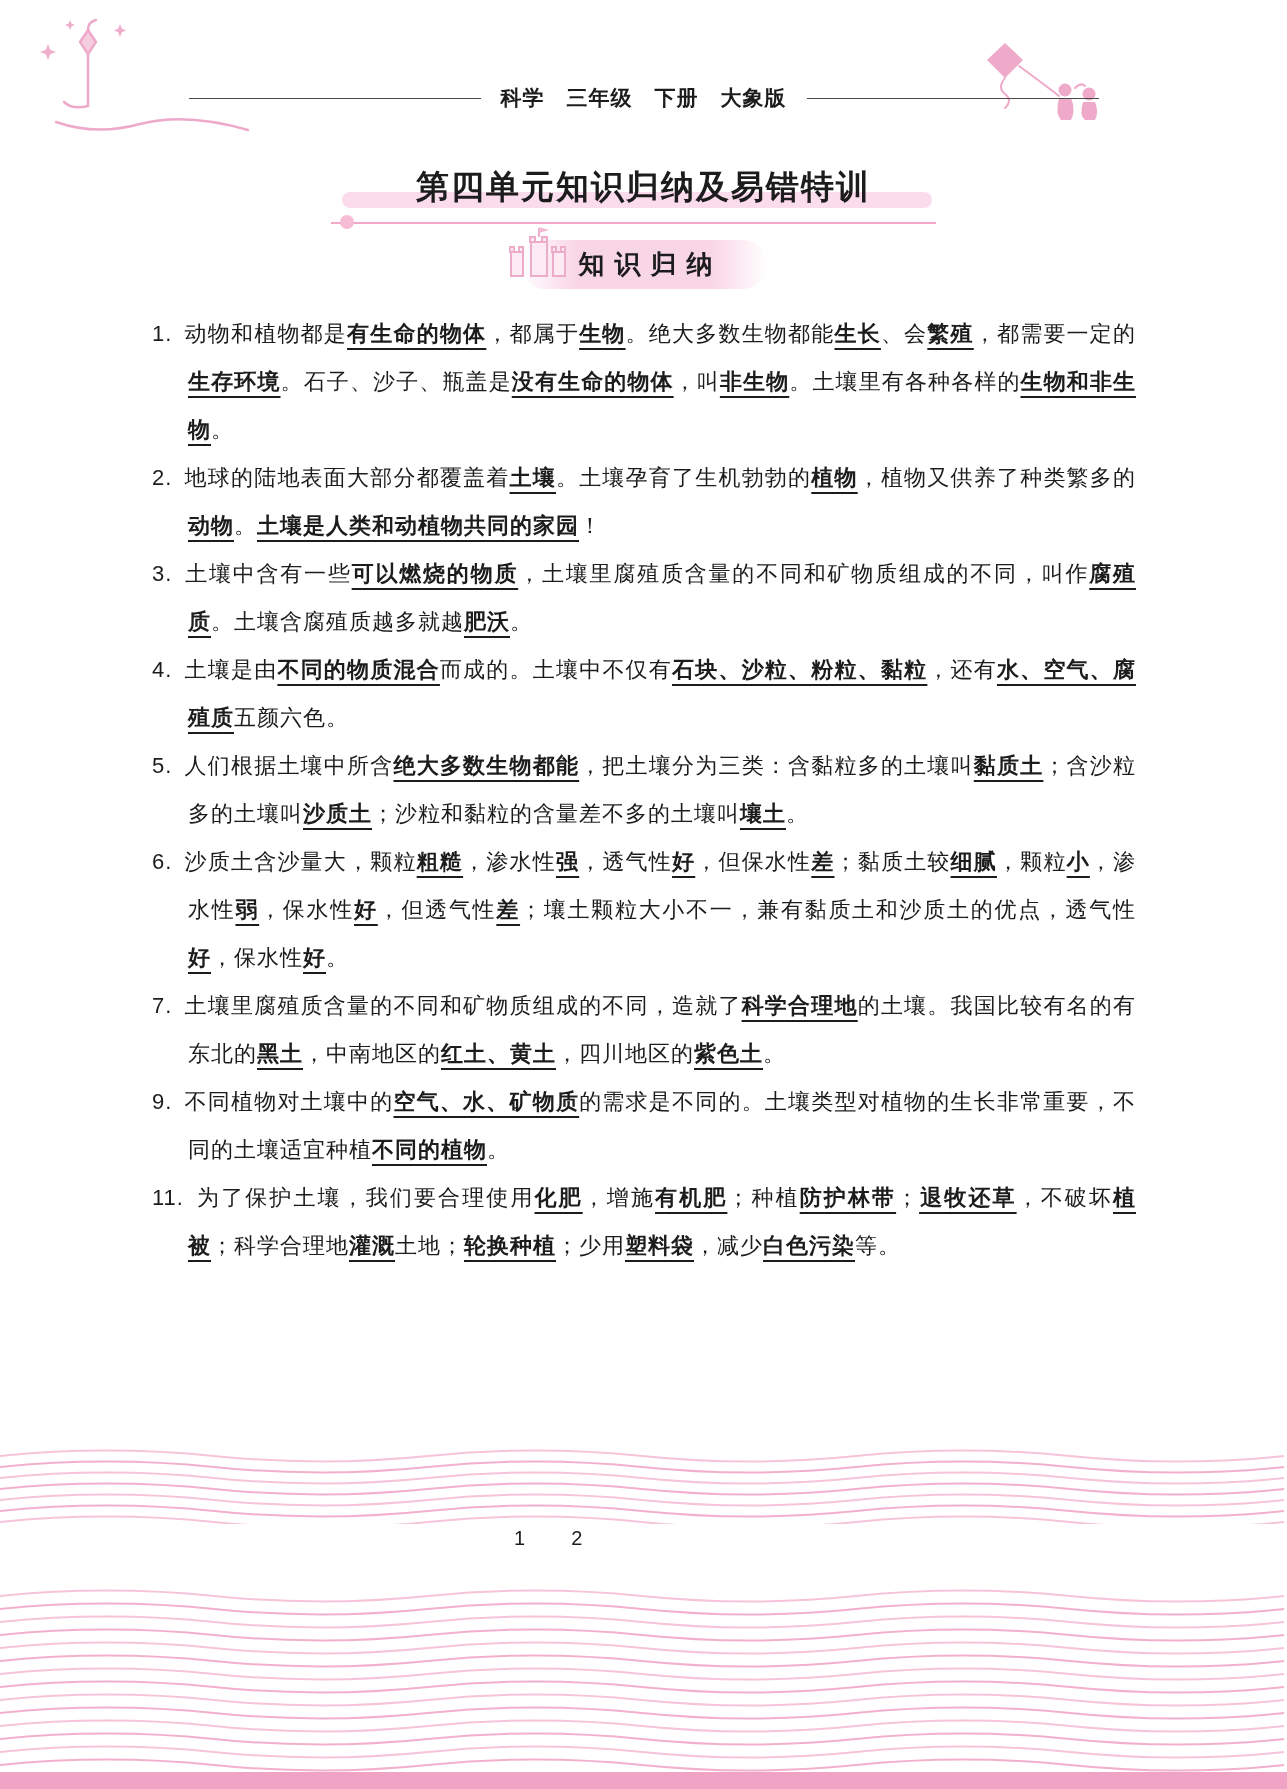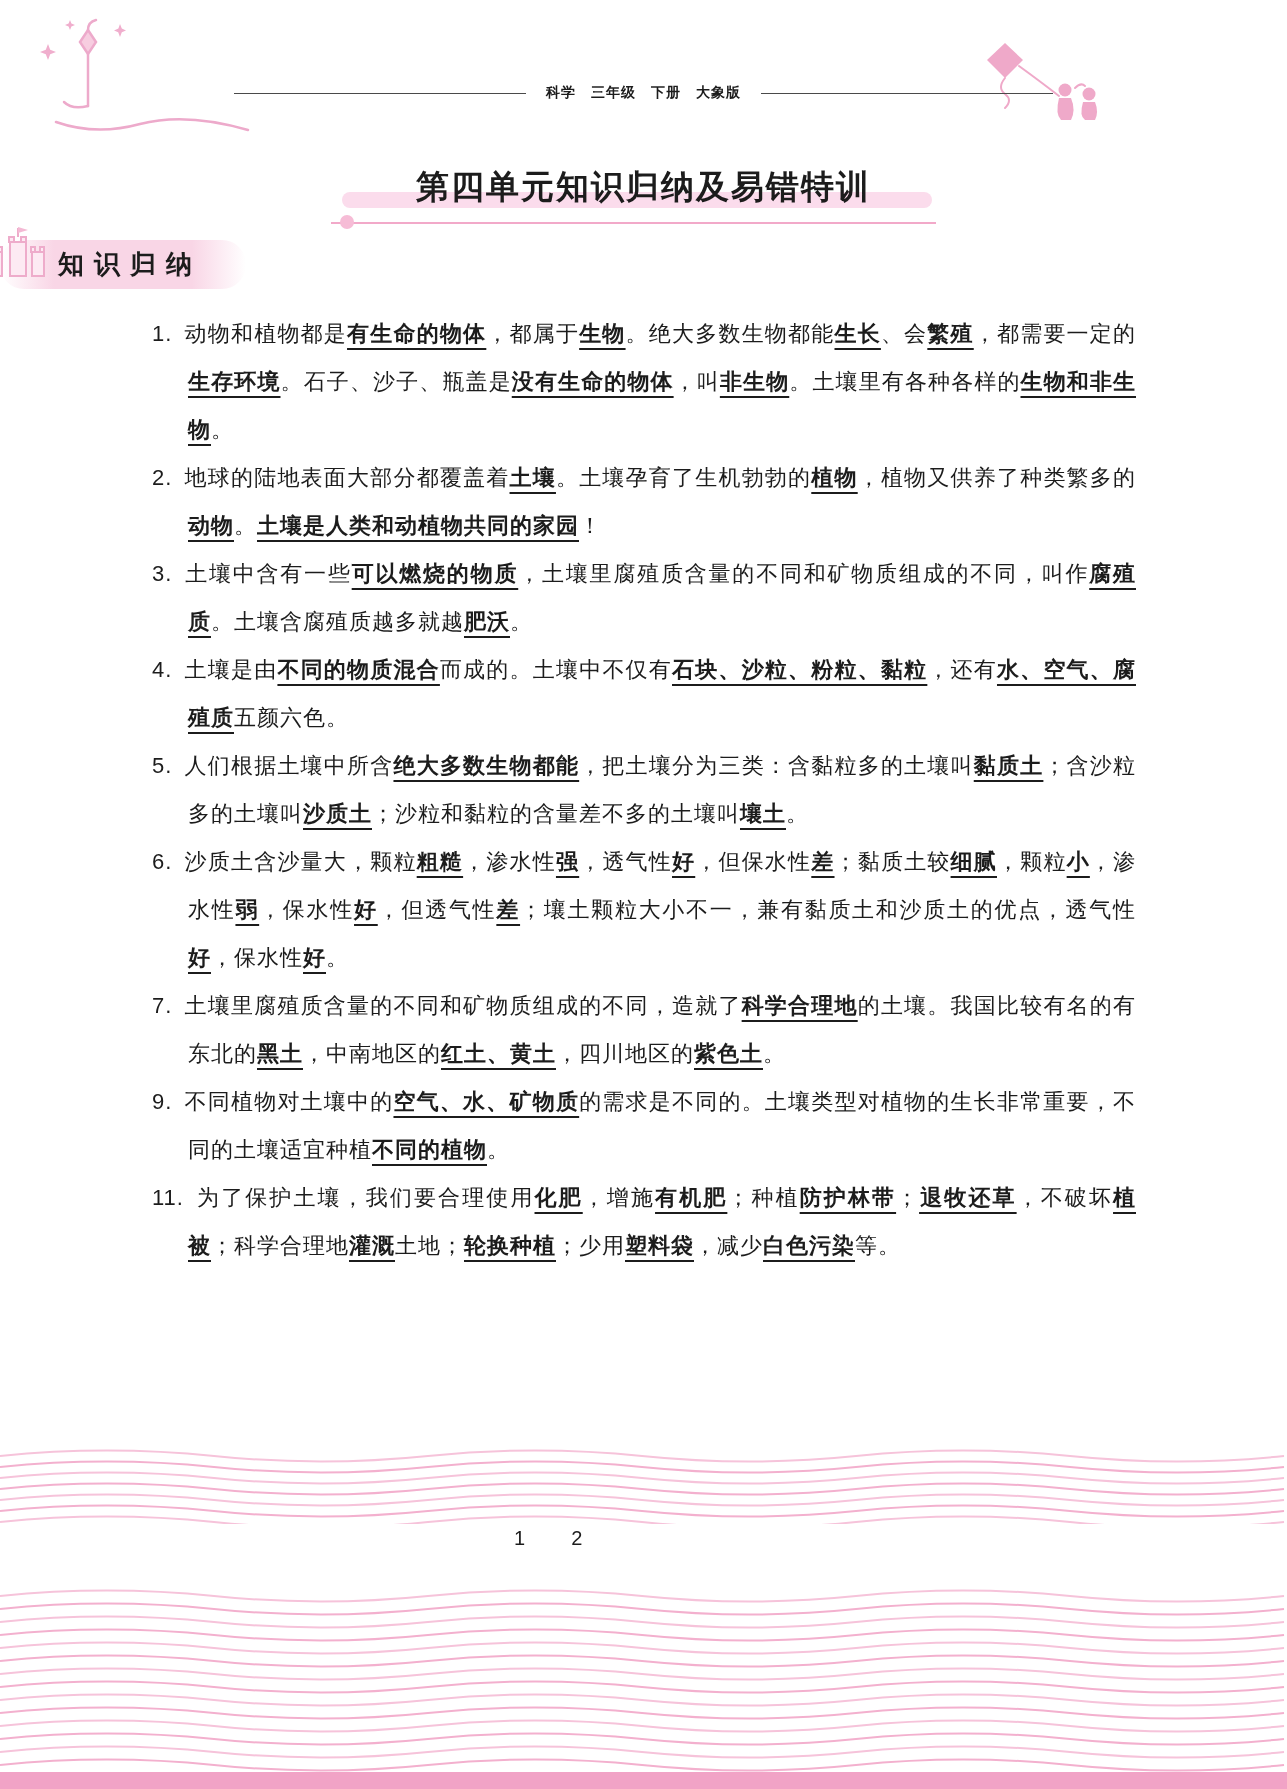--- a/index.html
+++ b/index.html
@@ -8,31 +8,31 @@
     font-family:"Liberation Sans","DejaVu Sans",sans-serif;color:#1c1c1c;
   }
   .deco-topleft{position:absolute;top:14px;left:26px;}
   .deco-topright{position:absolute;top:40px;right:168px;}
 
   .header-row{
     position:absolute;top:84px;left:0;width:100%;
     display:flex;align-items:center;justify-content:center;gap:20px;
   }
   .header-line{height:1px;background:#4a4a4a;width:292px;}
-  .header-text{font-size:14px;font-weight:700;letter-spacing:1px;white-space:nowrap;text-align:right;}
+  .header-text{font-size:21px;font-weight:700;letter-spacing:1px;white-space:nowrap;text-align:right;}
 
   .title-band{position:absolute;top:192px;left:342px;width:590px;height:16px;background:#fbdcec;border-radius:8px;z-index:1;}
   .title{
     position:absolute;top:165px;left:0;width:100%;margin:0;text-align:center;
     font-size:33px;font-weight:700;letter-spacing:2px;z-index:2;
   }
   .title-rule{position:absolute;top:222px;left:331px;width:605px;height:2px;background:#f2a9c9;z-index:2;}
   .title-dot{position:absolute;top:215px;left:340px;width:14px;height:14px;border-radius:50%;background:#f6bcd6;z-index:3;}
 
-  .badge-wrap{position:absolute;top:240px;left:0;width:100%;display:flex;z-index:2;}
+  .badge-wrap{position:absolute;top:240px;left:0;width:100%;display:flex;justify-content:center;z-index:2;}
   .badge{
     position:relative;
     background:linear-gradient(90deg,rgba(249,214,230,0),#f9d6e6 22%,#f9d6e6 78%,rgba(249,214,230,0));
     border-radius:24px;padding:7px 44px 7px 58px;
     font-size:26px;font-weight:700;letter-spacing:10px;
   }
   .castle{position:absolute;left:-18px;top:-16px;}
 
   .list{
     position:absolute;top:310px;left:152px;width:984px;max-height:1132px;overflow:hidden;

